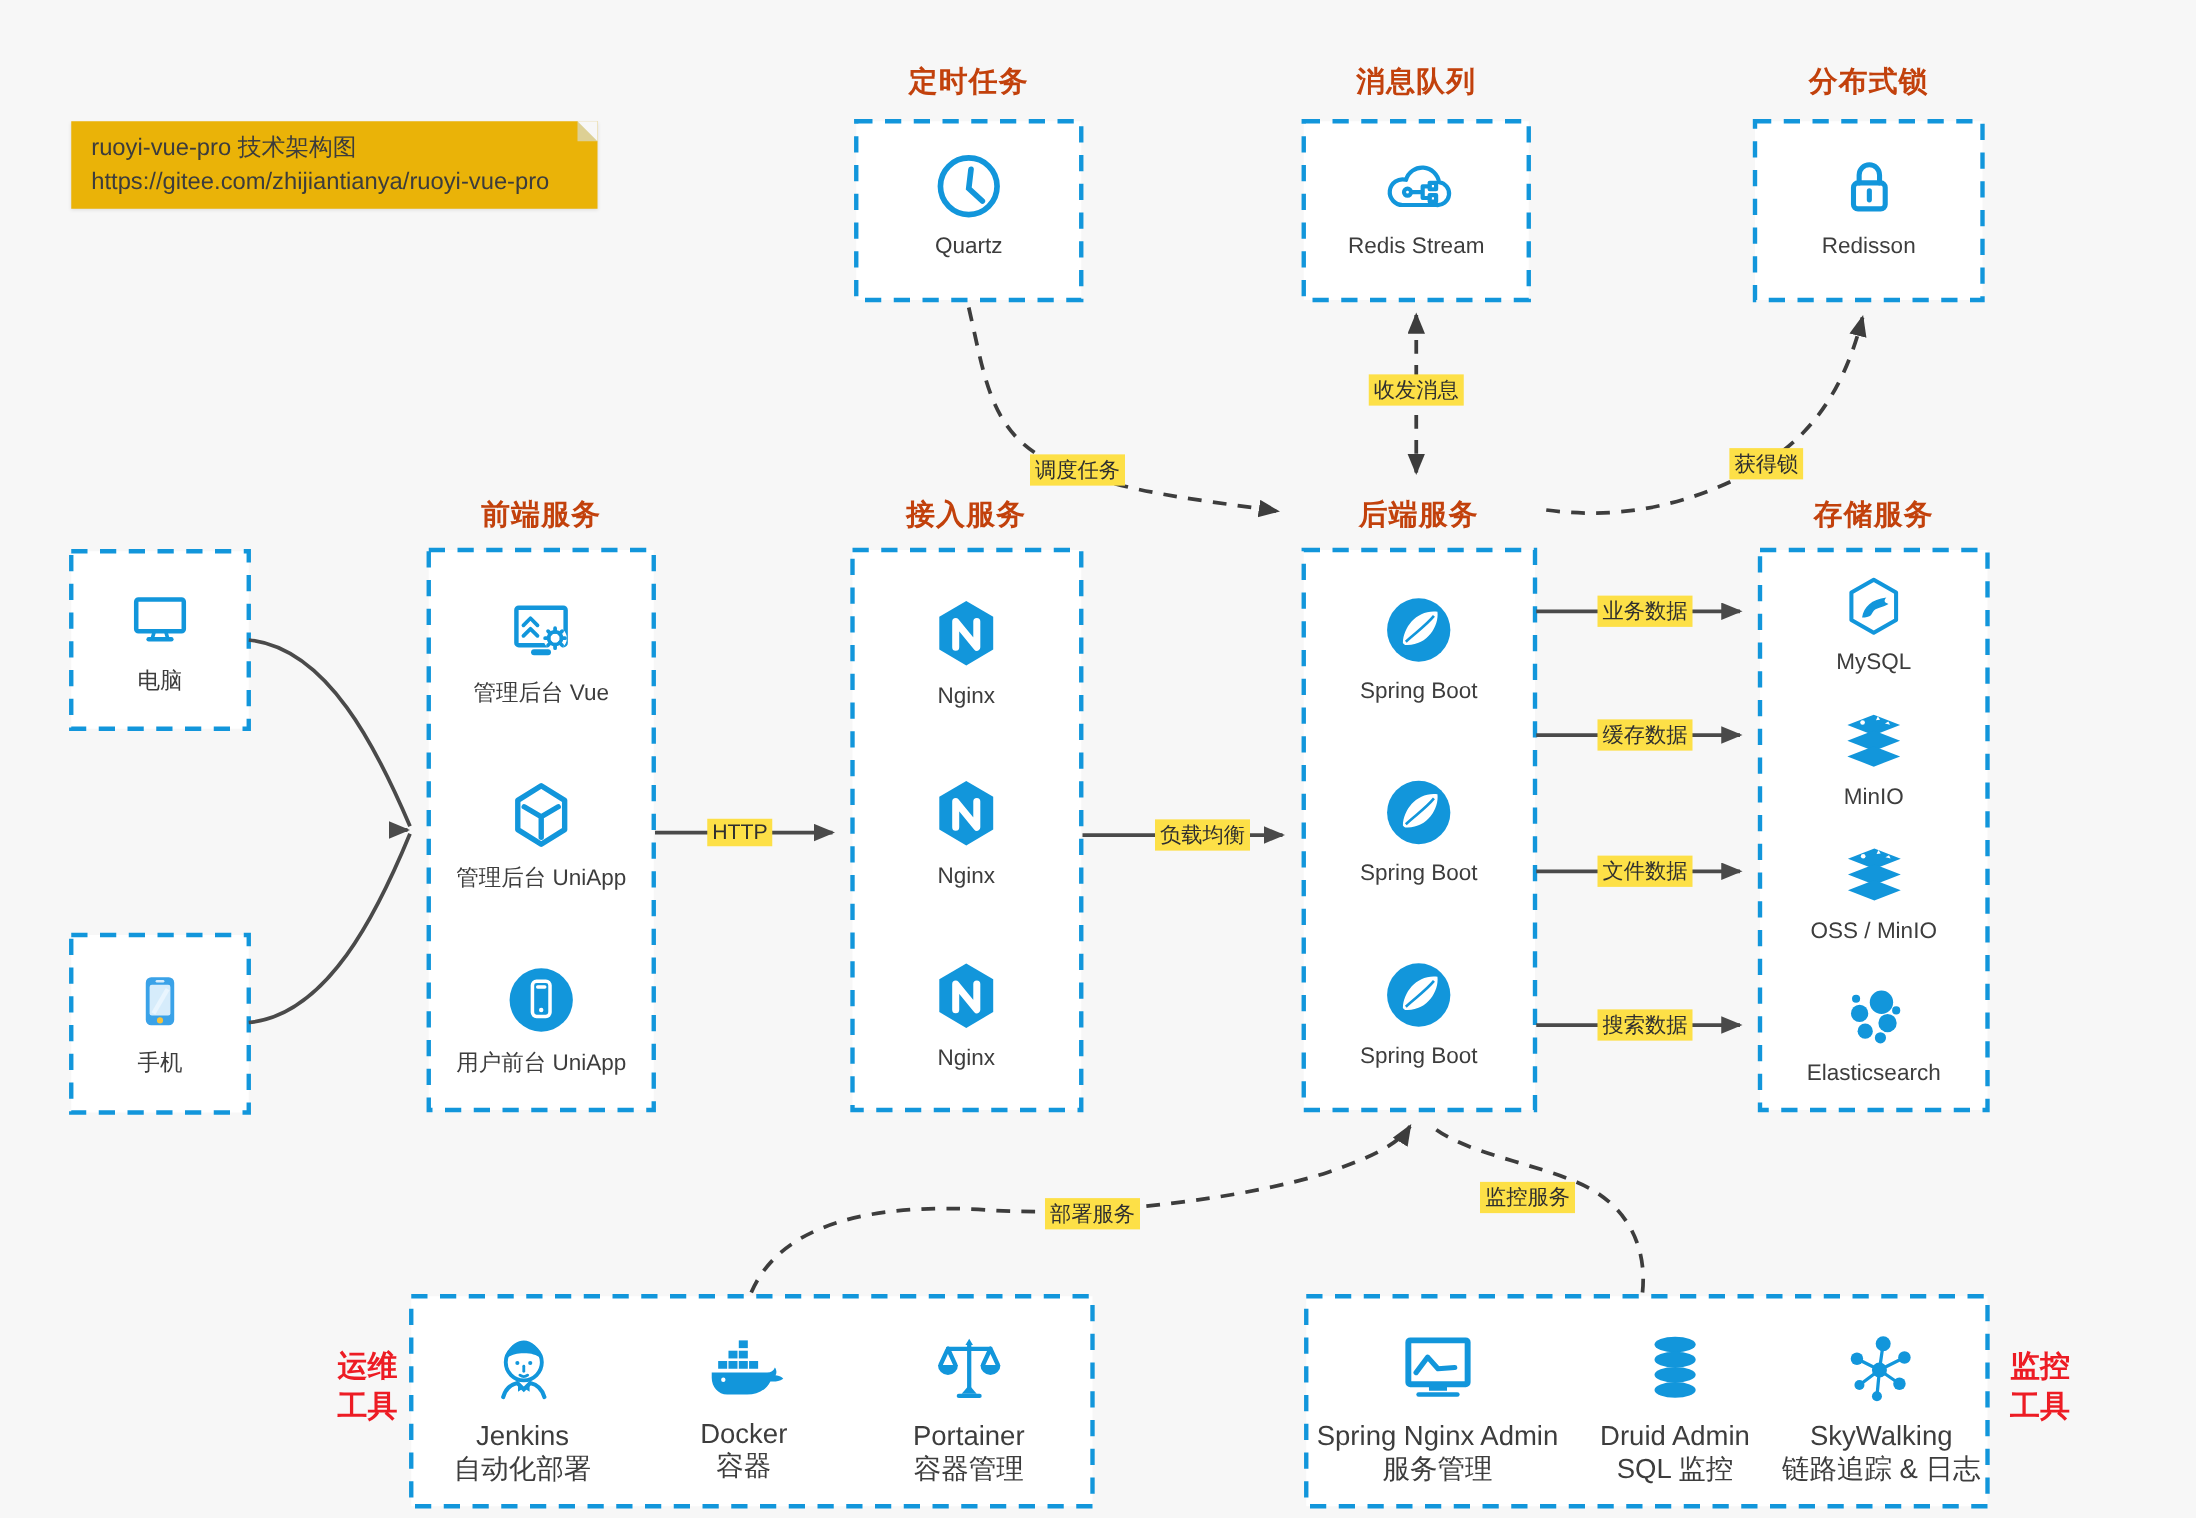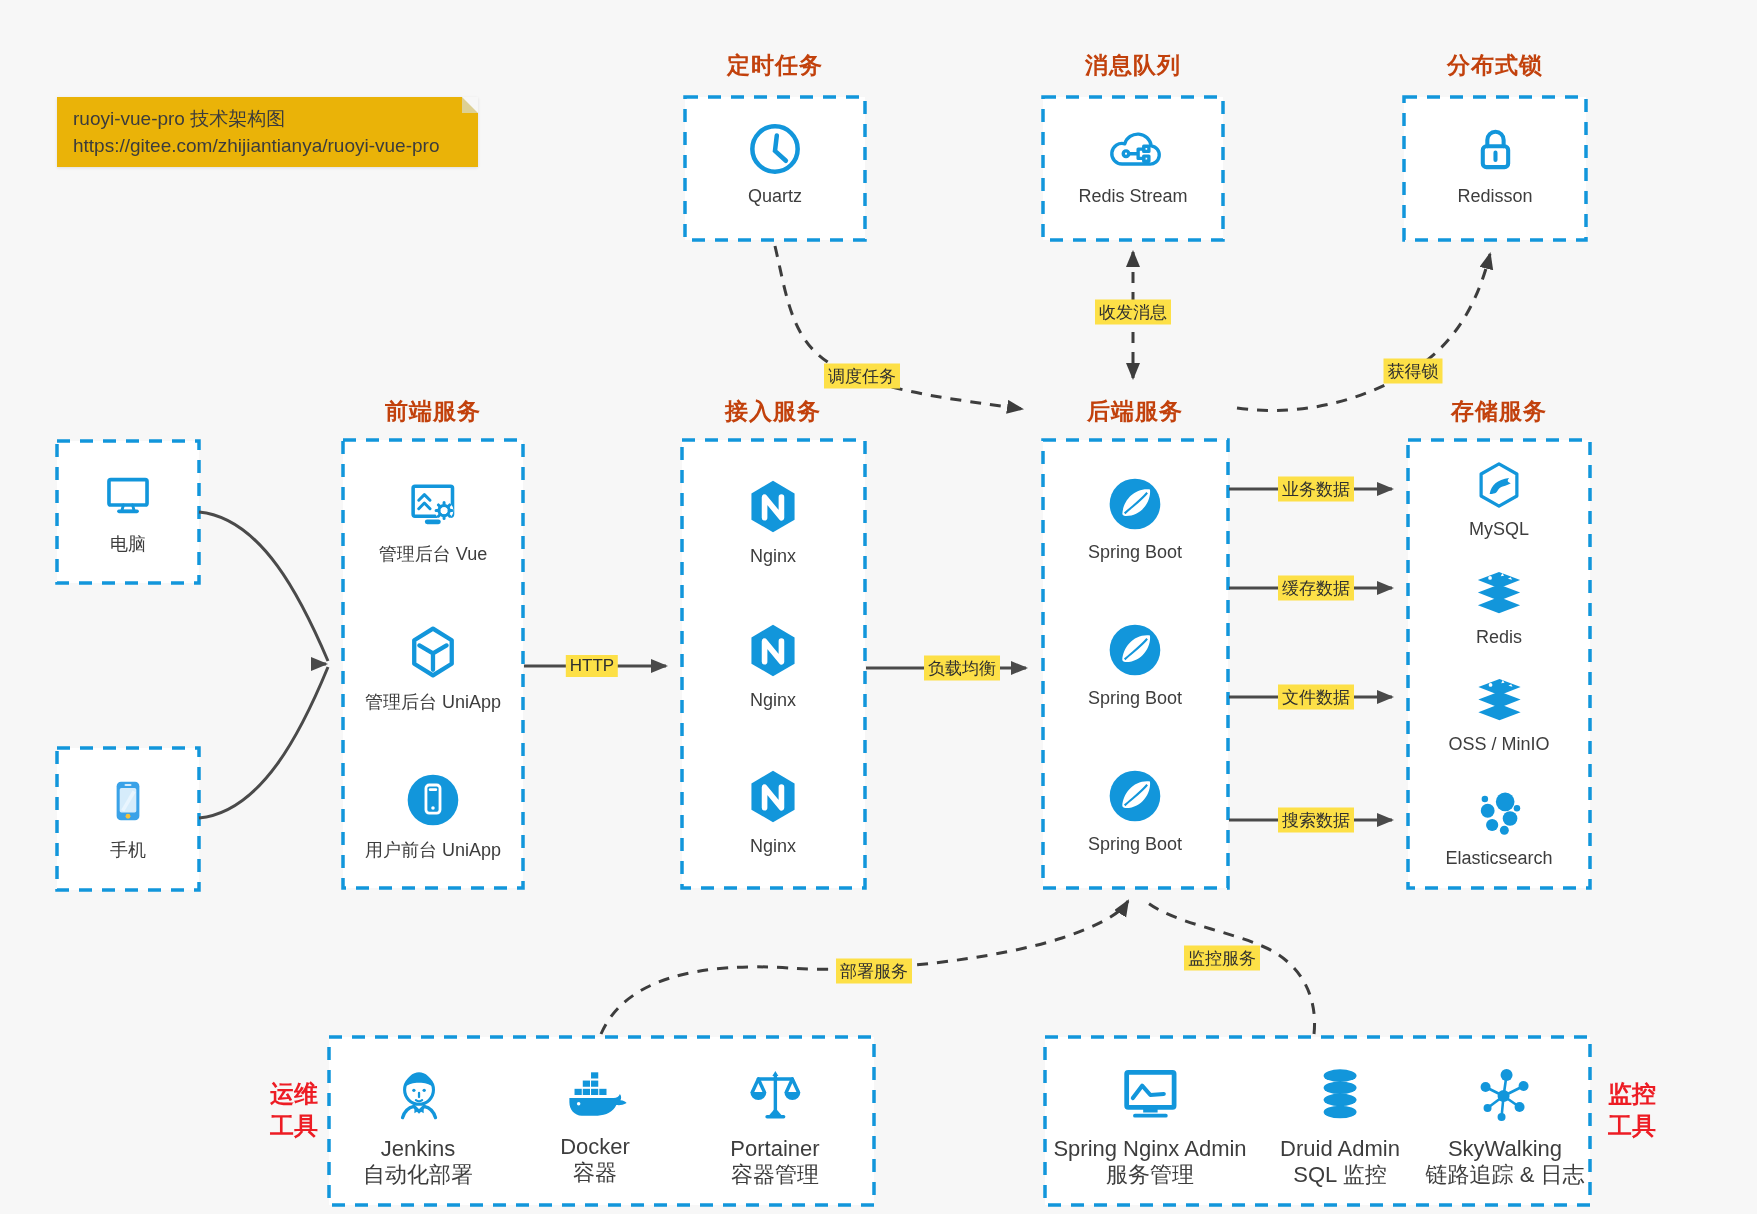--- a/index.html
+++ b/index.html
@@ -287,21 +287,21 @@
             <path d="M32 21.5 58 31.5 32 41.5 6 31.5Z"></path>
             <path d="M32 37 58 47 32 57 6 47Z"></path>
           </g>
           <g fill="#ffffff">
             <circle cx="21" cy="13.5" r="2.3"></circle>
             <path d="M36 7.5l2.2 3.4-4 .4Z"></path>
             <path d="M43 14.5l3.4-2 1.6 3.2Z"></path>
           </g>
         </svg>
     </span>
-    <div class="label">Redis</div>
+    <div class="label">MinIO</div>
   </div>
 
   <div class="node" style="left:1499px;top:674px">
     <span class="ic">
       <svg width="52" height="52" viewBox="0 0 64 64">
           <g fill="#1296db">
             <path d="M32 6 58 16 32 26 6 16Z"></path>
             <path d="M32 21.5 58 31.5 32 41.5 6 31.5Z"></path>
             <path d="M32 37 58 47 32 57 6 47Z"></path>
           </g>

